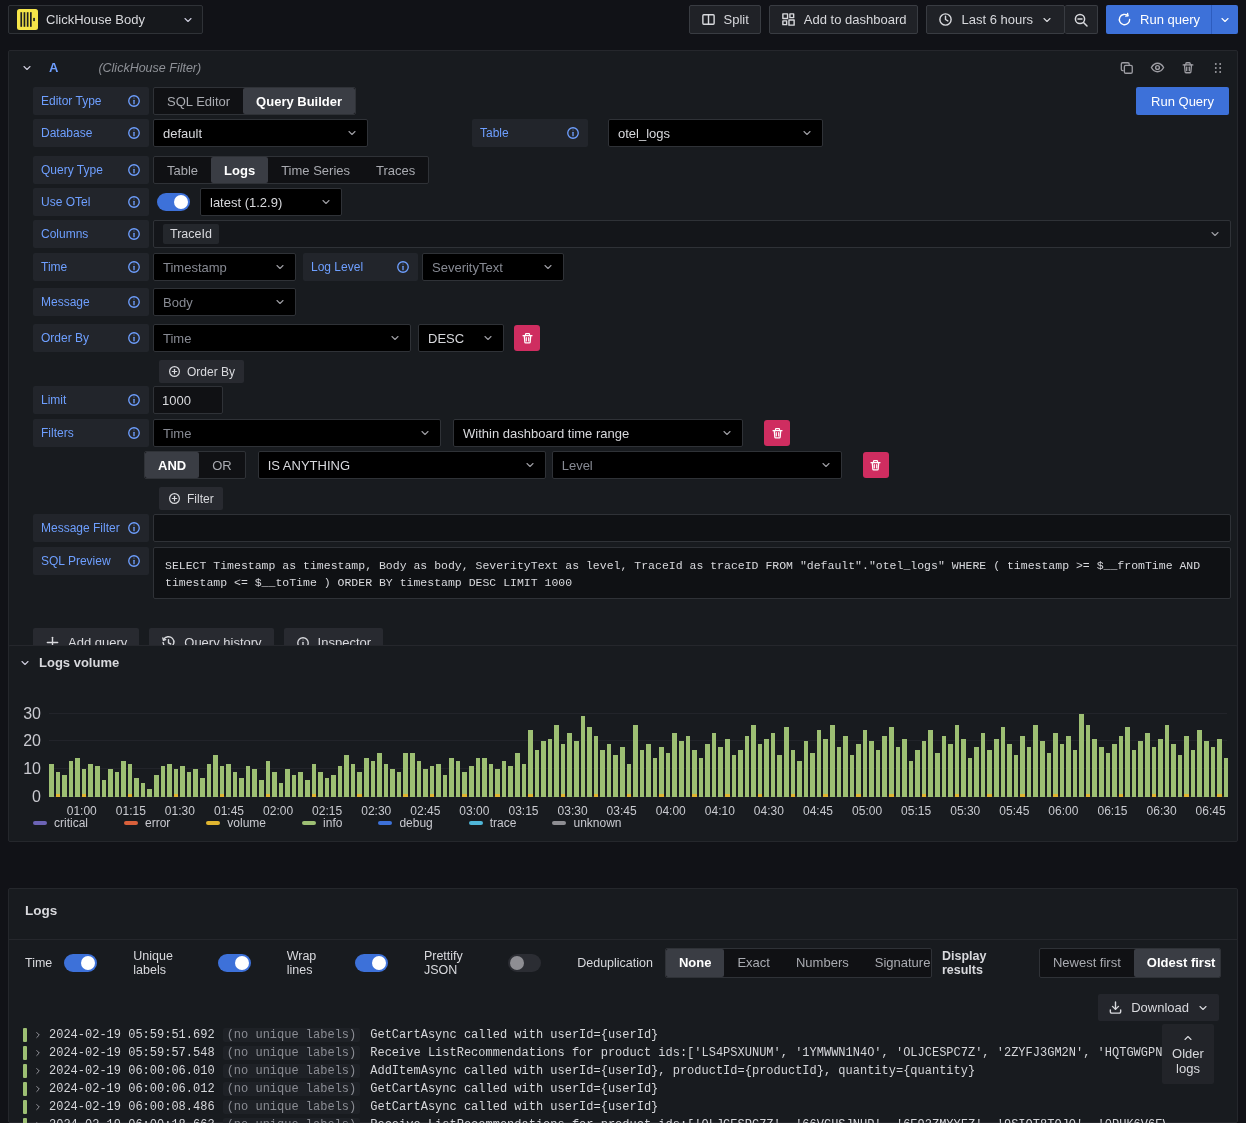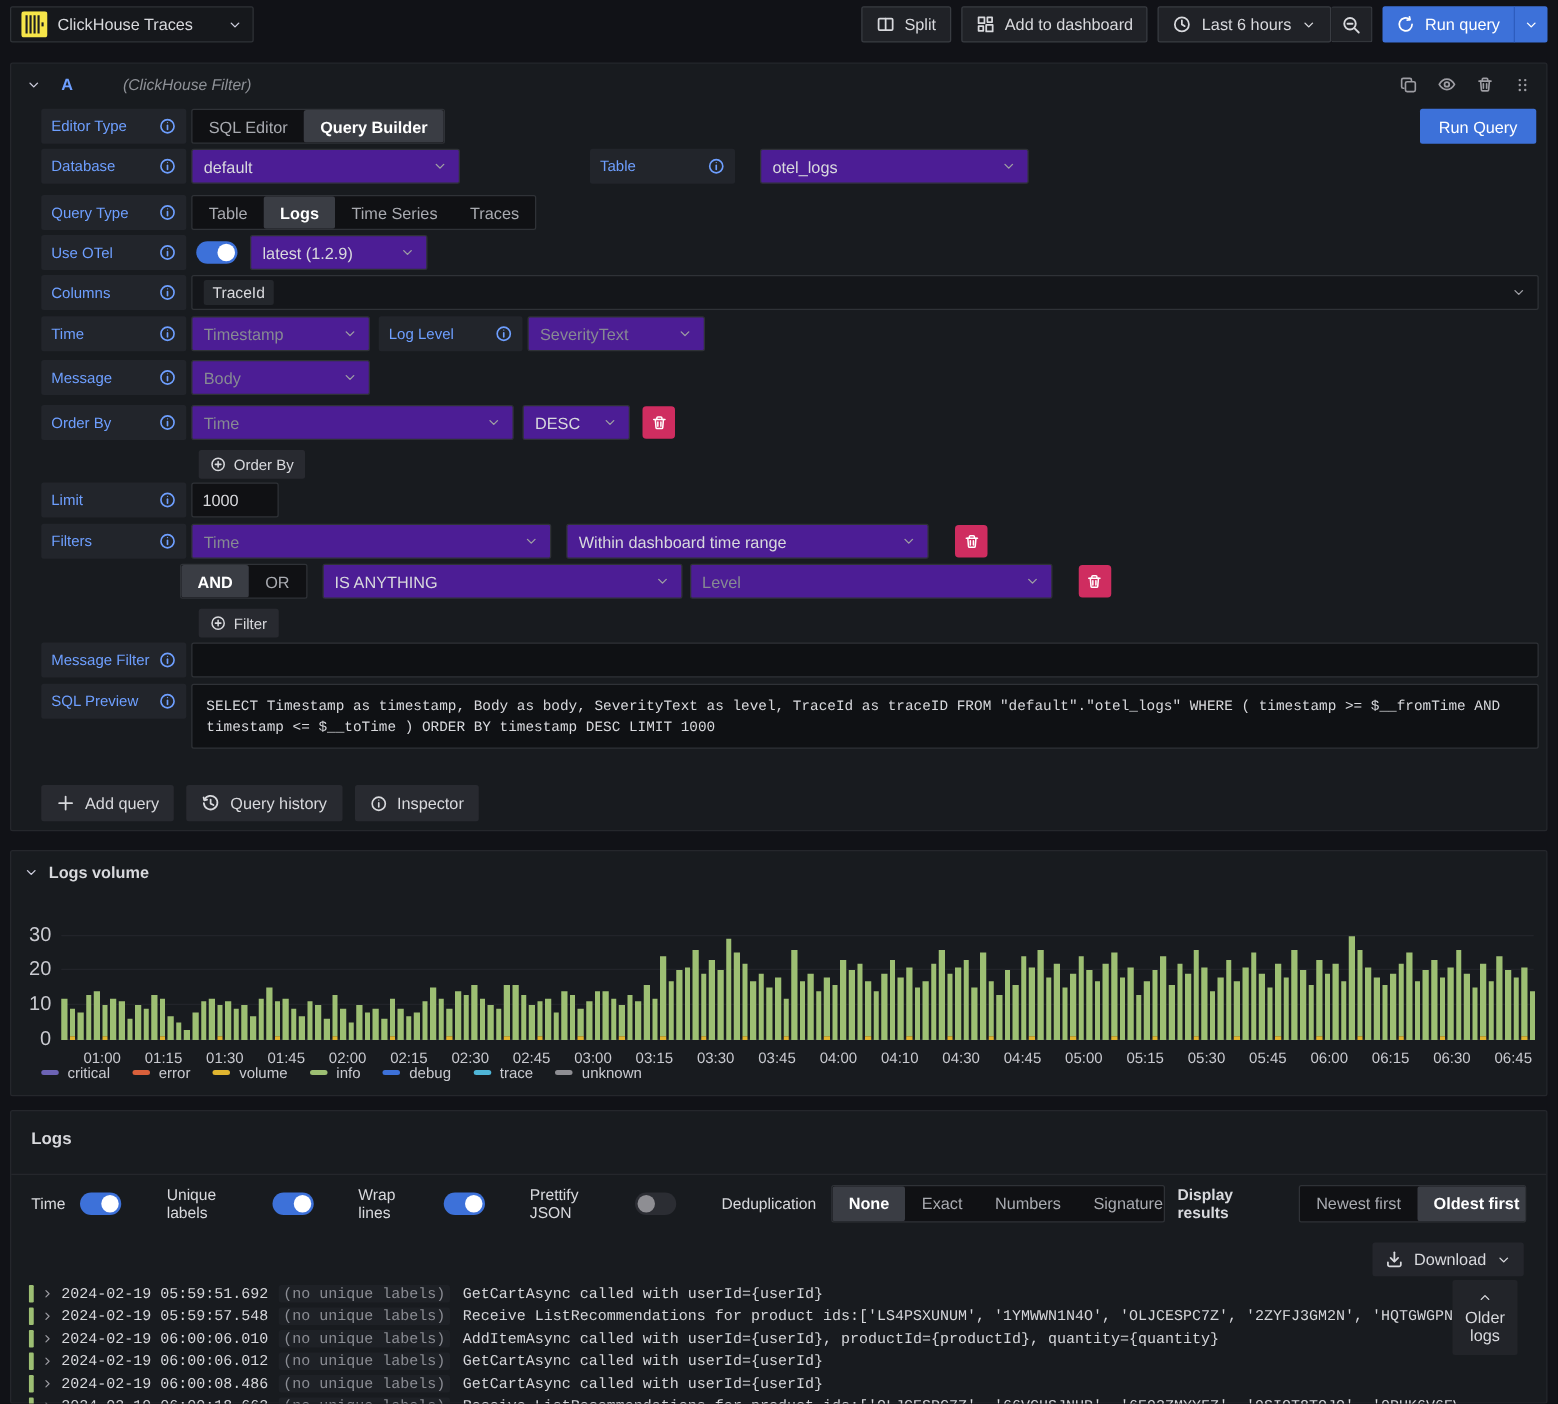--- a/index.html
+++ b/index.html
@@ -29,38 +29,38 @@
   .tb-group .tb-btn + .tb-btn { border-left:none; }
   .runq {
     display:inline-flex; height:29px; background:#3d71d9; border-radius:2px; overflow:hidden; cursor:pointer;
   }
   .runq .main { display:flex; align-items:center; gap:8px; padding:0 11px; color:#fff; font-size:13px; font-weight:500; }
   .runq .caret { display:flex; align-items:center; padding:0 7px; border-left:1px solid #2d5cbe; color:#fff; }
 
   
   .panel { position:absolute; left:8px; width:1230px; background:#181b1f; border:1px solid #25272c; border-radius:2px; }
   #qe-panel { top:50px; height:615px; }
-  #vol-panel { top:680px; height:197px; }
+  #vol-panel { top:645px; height:197px; }
   #logs-panel { top:888px; height:235px; }
 
   
   .qe-header { position:absolute; top:0; left:0; right:0; height:33px; display:flex; align-items:center; padding:0 12px; gap:10px; }
   .refid { color:#6e9fff; font-weight:700; font-size:13px; margin-left:6px; }
   .ds-hint { font-style:italic; color:#8e9197; font-size:12.5px; margin-left:30px; }
   .qe-hicons { margin-left:auto; display:flex; align-items:center; gap:16px; color:#9d9da3; }
   .qe-hicons .icon { cursor:pointer; }
 
   .row { position:absolute; display:flex; align-items:center; }
   .fld-label {
     width:116px; height:28px; flex:none; background:#22252b; border-radius:2px;
     display:flex; align-items:center; justify-content:space-between; padding:0 8px;
     color:#6e9fff; font-size:12px; font-weight:500;
   }
   .sel {
-    height:28px; background:#4c1d95; border:1px solid #2f3237; border-radius:2px;
+    height:28px; background:#000000; border:1px solid #2f3237; border-radius:2px;
     display:flex; align-items:center; justify-content:space-between; gap:6px;
     padding:0 9px; font-size:13px; color:#d8d9dd; cursor:pointer;
   }
   .sel.dim { color:#878a93; }
   .sel .chev { color:#9d9da3; }
   .inp {
     height:28px; background:#101114; border:1px solid #2f3237; border-radius:2px;
     color:#d8d9dd; font-size:13px; padding:0 8px; font-family:"Liberation Sans",sans-serif; outline:none;
   }
   .seg { display:inline-flex; align-items:stretch; height:28px; background:#101114; border:1px solid #2f3237; border-radius:2px; overflow:hidden; }
@@ -94,21 +94,21 @@
 
   
   .vol-header { position:absolute; top:9px; left:10px; display:flex; align-items:center; gap:8px; cursor:pointer; }
   .vol-title { font-size:13px; font-weight:700; color:#d8d9dd; }
   .plot { position:absolute; left:40px; top:62px; width:1178px; height:89px; }
   .gridline { position:absolute; left:0; right:0; height:1px; background:#22242a; }
   .ytick { position:absolute; right:calc(100% + 8px); transform:translateY(-50%); font-size:16px; color:#c9cad0; }
   .bars { position:absolute; left:0; right:0; top:0; bottom:0; display:flex; align-items:flex-end; gap:2px; }
   .bar-col { flex:1; display:flex; flex-direction:column; justify-content:flex-end; height:100%; }
   .xtick { position:absolute; top:calc(100% + 7px); transform:translateX(-50%); font-size:12px; color:#c9cad0; white-space:nowrap; }
-  .legend { position:absolute; left:24px; top:170px; display:flex; gap:18px; align-items:center; }
+  .legend { position:absolute; left:24px; top:170px; display:flex; gap:36px; align-items:center; }
   .lg-item { display:flex; align-items:center; gap:7px; font-size:12px; color:#c9cad0; cursor:pointer; }
   .lg-swatch { width:14px; height:4px; border-radius:2px; }
 
   
   .logs-title { position:absolute; top:14px; left:16px; font-size:13.5px; font-weight:700; color:#d8d9dd; }
   .logs-controls {
     position:absolute; top:50px; left:0; right:0; height:46px; border-top:1px solid #25272c;
     display:flex; align-items:center; padding:0 16px; gap:10px;
   }
   .ctl-label { font-size:12.5px; font-weight:500; color:#d8d9dd; margin-right:2px; }
@@ -143,21 +143,21 @@
             <rect width="21" height="21" rx="2.5" fill="#f6e549"></rect>
             <g fill="#1c1e22">
               <rect x="3.4" y="3.2" width="1.7" height="14.6"></rect>
               <rect x="6.6" y="3.2" width="1.7" height="14.6"></rect>
               <rect x="9.8" y="3.2" width="1.7" height="14.6"></rect>
               <rect x="13" y="3.2" width="1.7" height="14.6"></rect>
               <rect x="16.2" y="8.9" width="1.7" height="3.2"></rect>
             </g>
           </svg>
         </span>
-      <span class="name">ClickHouse Traces</span>
+      <span class="name">ClickHouse Body</span>
       <span class="icon">
           <svg width="12" height="12" viewBox="0 0 16 16" fill="none" stroke="currentColor" stroke-width="1.5" stroke-linecap="round" stroke-linejoin="round">
             <polyline points="4 6 8 10 12 6"></polyline>
           </svg>
         </span>
     </div>
     <div class="tb-right">
       <div class="tb-btn">
         <span class="icon">
             <svg width="15" height="15" viewBox="0 0 16 16" fill="none" stroke="currentColor" stroke-width="1.5" stroke-linecap="round" stroke-linejoin="round">

